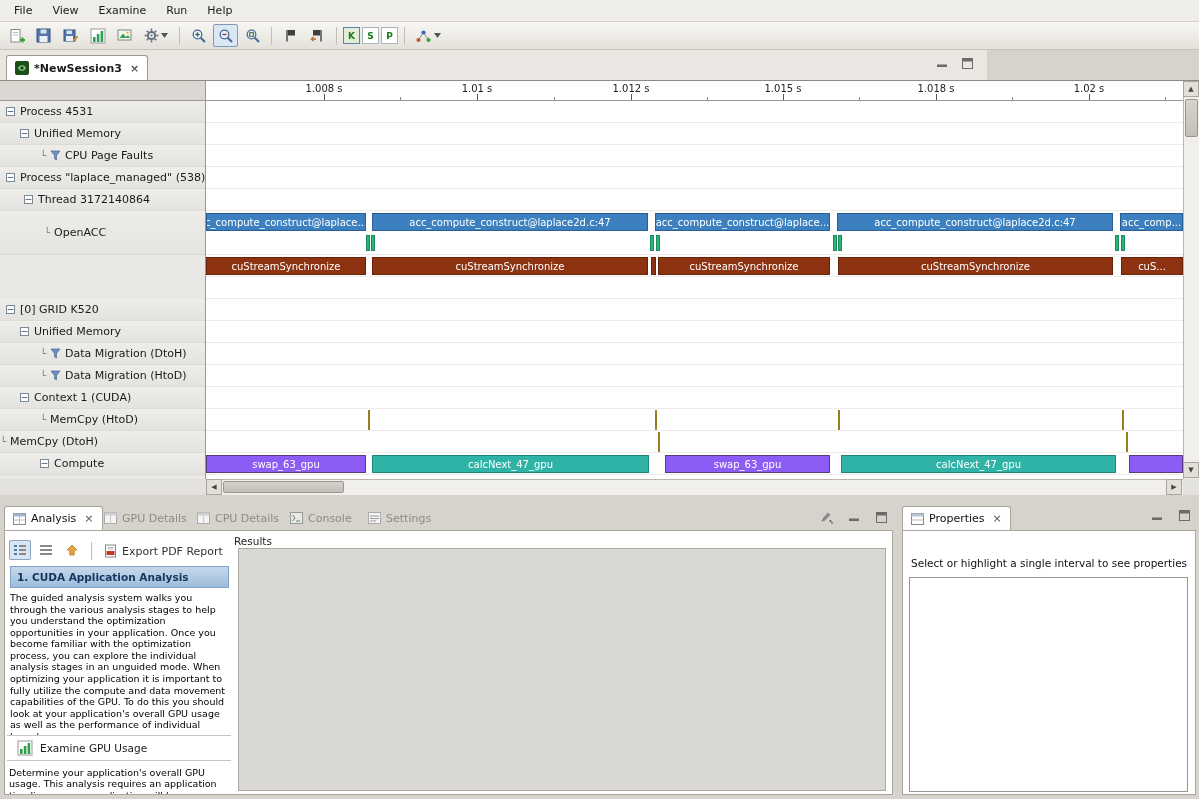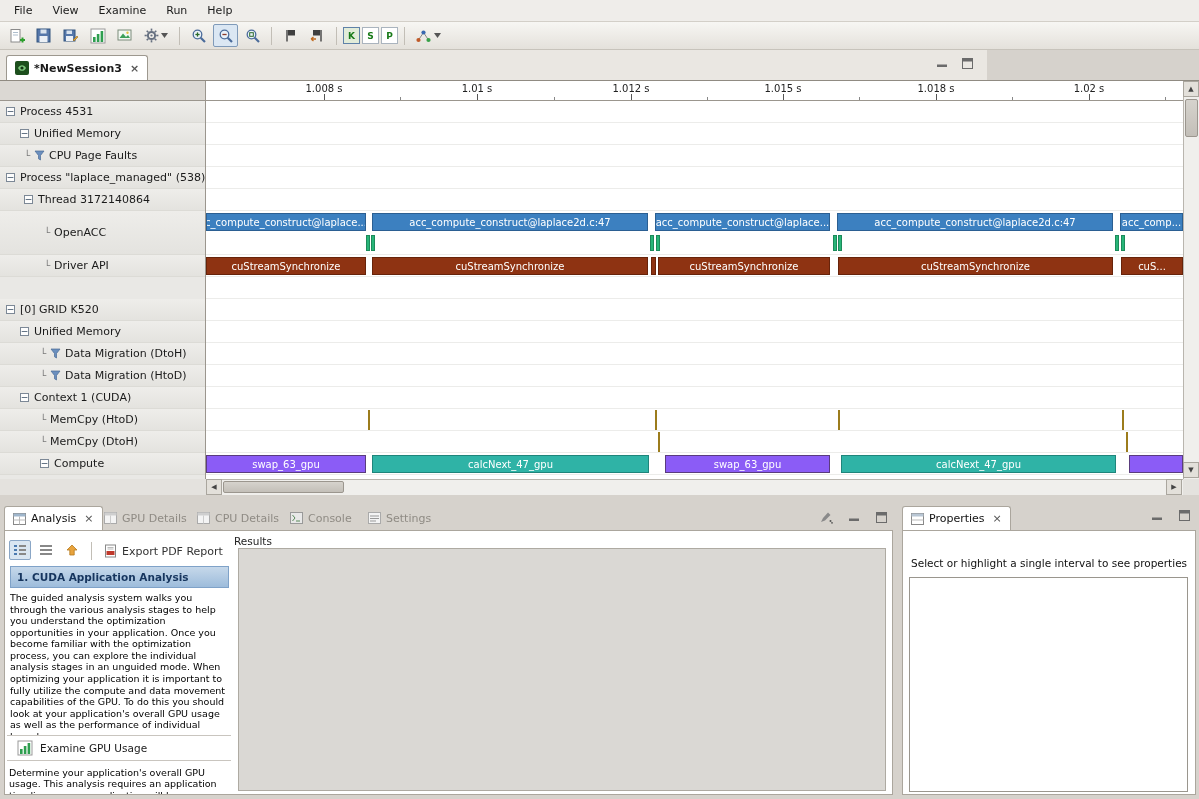--- a/index.html
+++ b/index.html
@@ -251,44 +251,40 @@
 
     <div class="tree">
       <div class="trow" style="top:0;padding-left:6px">
           <span class="minus"></span>
           <span>Process 4531</span>
         </div>
       <div class="trow" style="top:22px;padding-left:20px">
           <span class="minus"></span>
           <span>Unified Memory</span>
         </div>
-      <div class="trow" style="top:44px;padding-left:24px">
+      <div class="trow" style="top:44px;padding-left:40px">
           <span class="elbow"></span>
           <span class="funnel">
             <svg width="11" height="11">
               <path d="M1 1 H10 L6.5 5.5 V10 L4.5 8.8 V5.5 Z" fill="#6b8fbe" stroke="#4a6b96" stroke-width="0.7"></path>
             </svg>
           </span>
           <span>CPU Page Faults</span>
         </div>
       <div class="trow" style="top:66px;padding-left:6px">
           <span class="minus"></span>
           <span>Process "laplace_managed" (538)</span>
         </div>
       <div class="trow" style="top:88px;padding-left:24px">
           <span class="minus"></span>
           <span>Thread 3172140864</span>
         </div>
       <div class="trow" style="top:110px;height:44px;padding-left:44px">
           <span class="elbow"></span>
           <span>OpenACC</span>
-        </div>
-      <div class="trow" style="top:154px;padding-left:44px">
-          <span class="elbow"></span>
-          <span>Driver API</span>
         </div>
       <div class="trow" style="top:198px;padding-left:6px">
           <span class="minus"></span>
           <span>[0] GRID K520</span>
         </div>
       <div class="trow" style="top:220px;padding-left:20px">
           <span class="minus"></span>
           <span>Unified Memory</span>
         </div>
       <div class="trow" style="top:242px;padding-left:40px">
@@ -310,21 +306,21 @@
           <span>Data Migration (HtoD)</span>
         </div>
       <div class="trow" style="top:286px;padding-left:20px">
           <span class="minus"></span>
           <span>Context 1 (CUDA)</span>
         </div>
       <div class="trow" style="top:308px;padding-left:40px">
           <span class="elbow"></span>
           <span>MemCpy (HtoD)</span>
         </div>
-      <div class="trow" style="top:330px;padding-left:40px">
+      <div class="trow" style="top:330px;">
           <span class="elbow"></span>
           <span>MemCpy (DtoH)</span>
         </div>
       <div class="trow" style="top:352px;padding-left:40px">
           <span class="minus"></span>
           <span>Compute</span>
         </div>
     </div>
 
     <div class="lanes">

